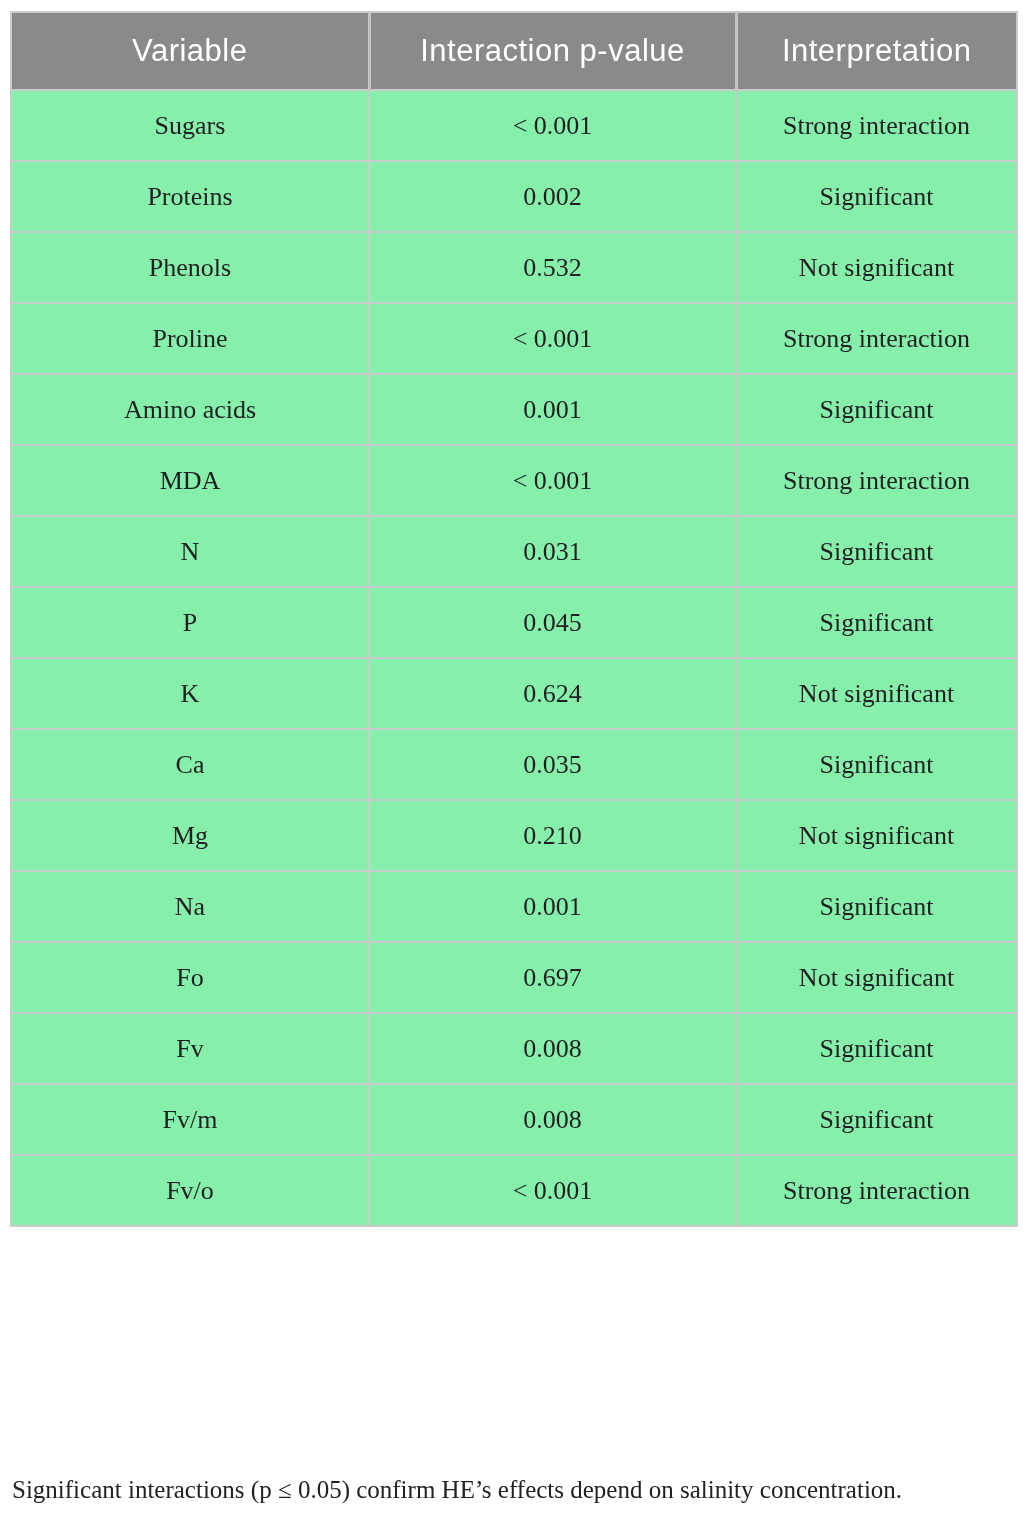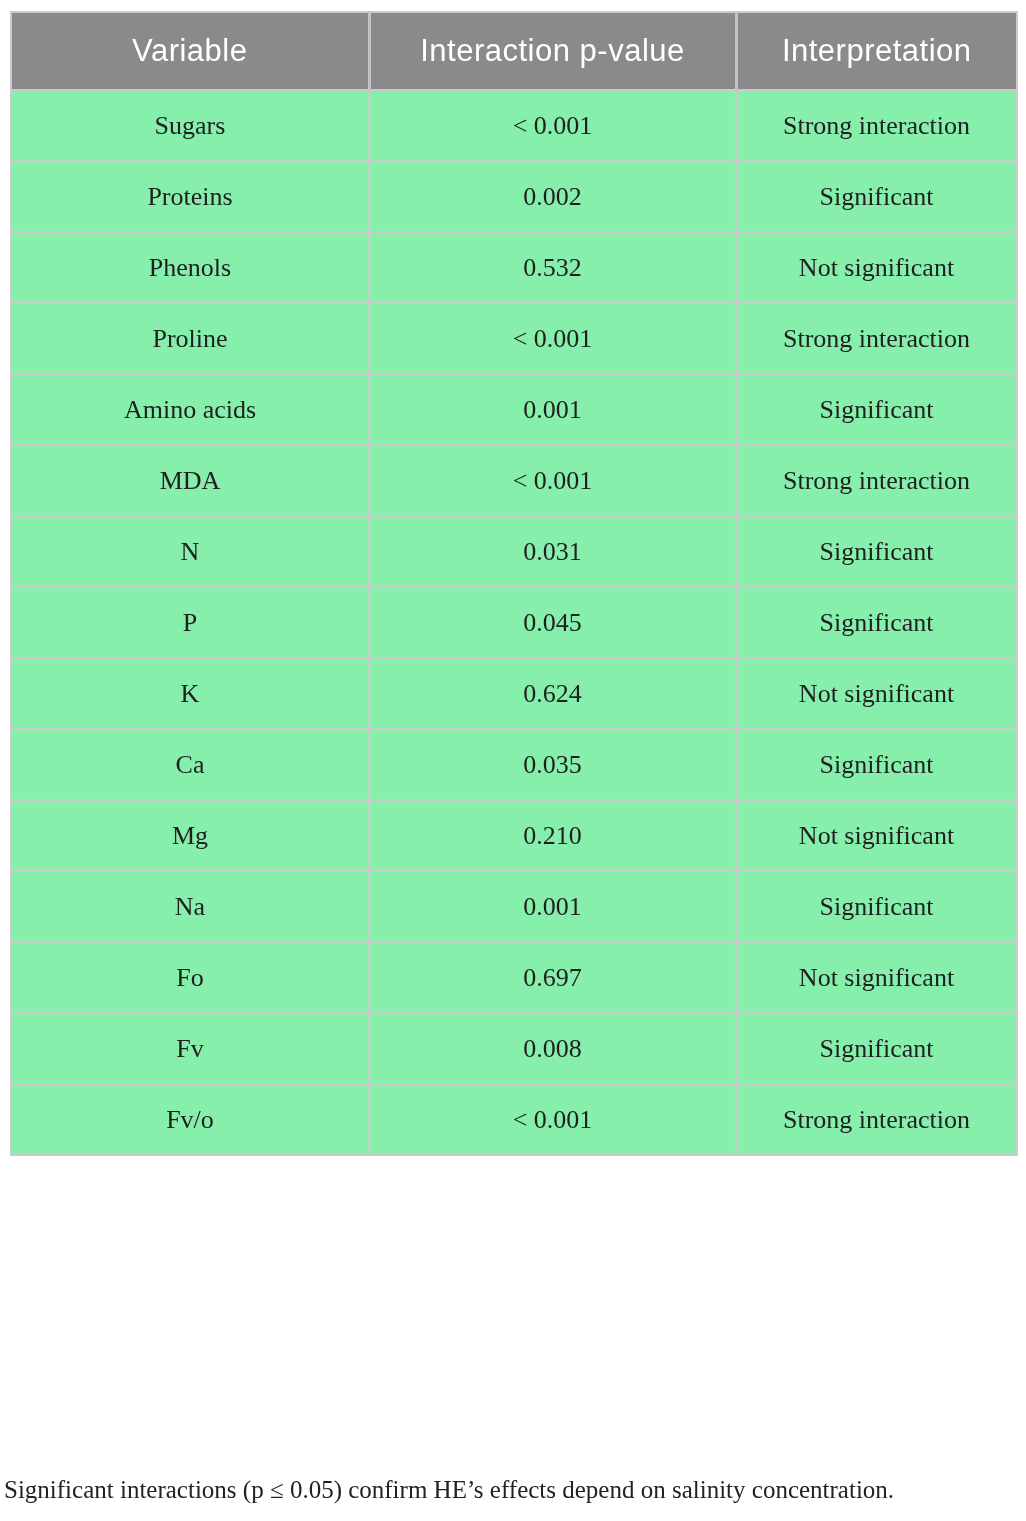--- a/index.html
+++ b/index.html
@@ -54,21 +54,21 @@
     color: var(--body-text);
     border: 2px solid var(--border);
     background: #86efac;
   }
   table.interaction-table td sub {
     font-size: 18px;
     line-height: 0;
   }
   .footnote {
     position: absolute;
-    left: 4px;
+    left: 12px;
     top: 1474px;
     width: 1010px;
     font-family: "Liberation Serif", serif;
     font-size: 25px;
     color: #222222;
     line-height: 1.25;
   }
 </style>
 </head>
 <body>
@@ -151,20 +151,25 @@
         <td>Fo</td>
         <td>0.697</td>
         <td>Not significant</td>
       </tr>
       <tr>
         <td>Fv</td>
         <td>0.008</td>
         <td>Significant</td>
       </tr>
       <tr>
+        <td>Fv/m</td>
+        <td>0.008</td>
+        <td>Significant</td>
+      </tr>
+      <tr>
         <td>Fv/o</td>
         <td>&lt; 0.001</td>
         <td>Strong interaction</td>
       </tr>
     </tbody>
 </table>
 
 <div class="footnote">Significant interactions (p ≤ 0.05) confirm HE’s effects depend on salinity concentration.</div>
 
 </body></html>

